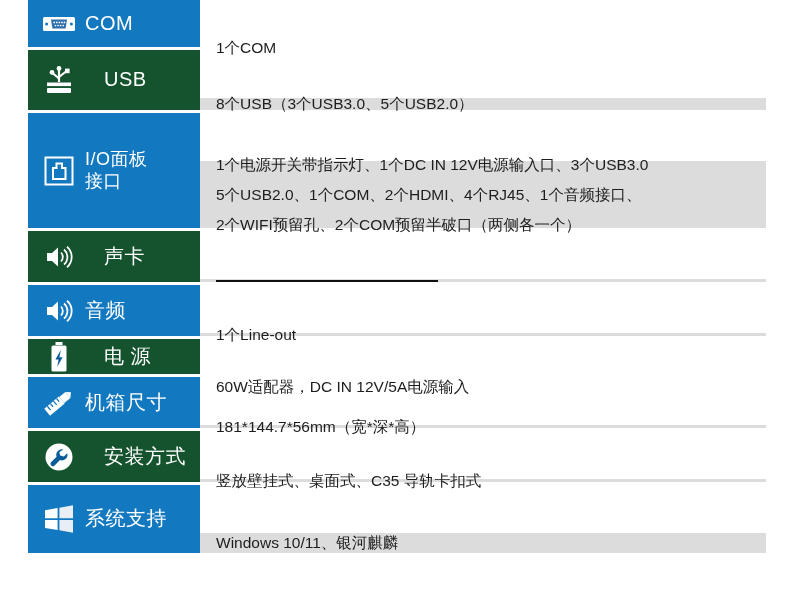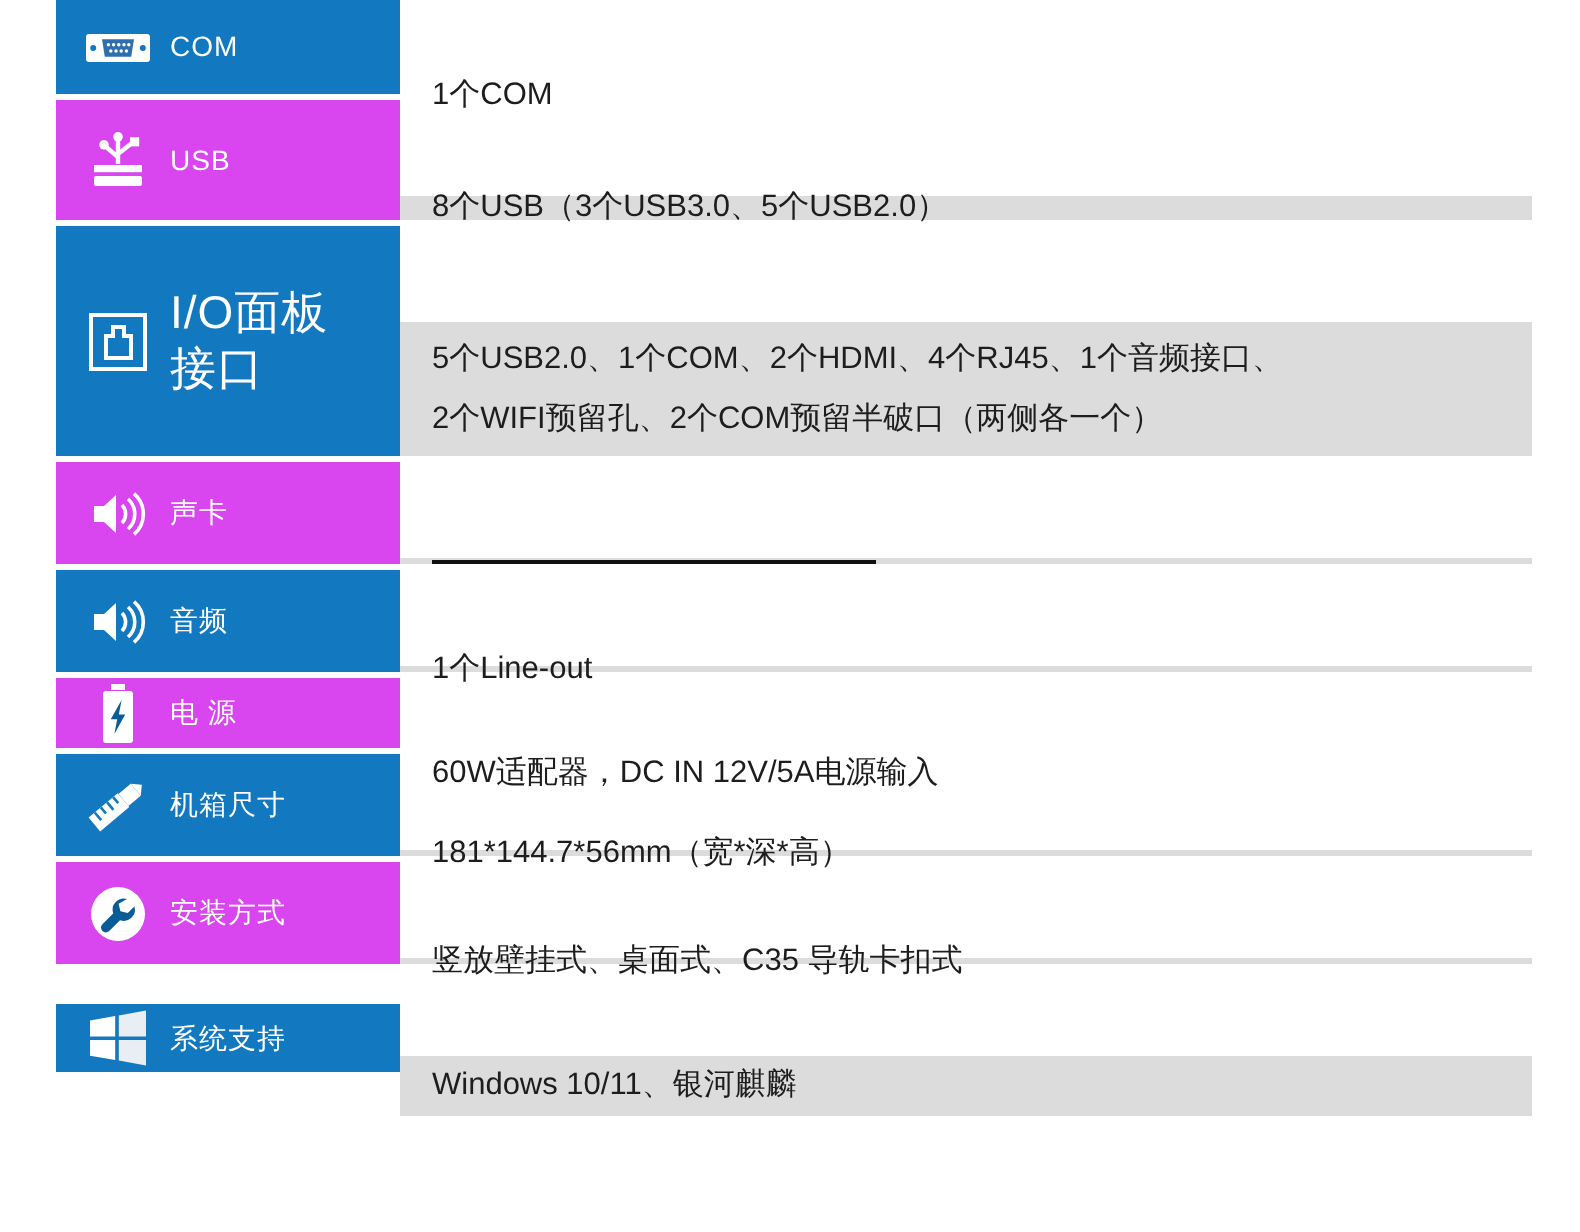--- a/index.html
+++ b/index.html
@@ -31,42 +31,42 @@
     width: 172px;
     flex: 0 0 172px;
     display: flex;
     align-items: center;
     justify-content: flex-start;
     box-sizing: border-box;
     padding-left: 14px;
     color: #ffffff;
   }
 
-  .label-cell.dark  { background: #d946ef; }
+  .label-cell.dark  { background: #14532d; gap: 19px; }
   .label-cell.light { background: #1278bf; }
 
   .icon-box {
     flex: 0 0 auto;
     width: 34px;
     height: 34px;
     display: flex;
     align-items: center;
     justify-content: center;
     margin-right: 9px;
   }
   .icon-box svg { display: block; }
 
   .label-text {
-    font-size: 14px;
+    font-size: 20px;
     line-height: 1.18;
     letter-spacing: 0.5px;
     white-space: pre-line;
     font-weight: 400;
   }
-  .label-text.small { font-size: 23px; }
+  .label-text.small { font-size: 18px; }
 
   .value-cell {
     flex: 1 1 auto;
     background: #dcdcdc;
     box-sizing: border-box;
     padding: 0 10px 0 16px;
     display: flex;
     flex-direction: column;
     justify-content: center;
     color: #1d1d1d;
@@ -84,21 +84,21 @@
 
   
   .h-com   { height: 47px; }
   .h-usb   { height: 60px; }
   .h-io    { height: 115px; }
   .h-sound { height: 51px; border-radius: 10px; }
   .h-audio { height: 51px; }
   .h-power { height: 35px; }
   .h-size  { height: 51px; }
   .h-mount { height: 51px; }
-  .h-os    { height: 68px; align-items: center; }
+  .h-os    { height: 68px; }
 </style>
 </head>
 <body>
 
 <div id="spec-table">
 
   <div class="spec-row h-com">
     <div class="label-cell light">
       <span class="icon-box">
         <svg width="34" height="20" viewBox="0 0 34 20">
@@ -152,20 +152,21 @@
       <span class="icon-box">
         <svg width="32" height="32" viewBox="0 0 32 32">
           <rect x="2.5" y="2.5" width="27" height="27" fill="none" stroke="#ffffff" stroke-width="2"></rect>
           <path d="M10 24 L10 13 L13.5 13 L13.5 8.5 L19 8.5 L19 13 L22.5 13 L22.5 24 Z" fill="none" stroke="#ffffff" stroke-width="2" stroke-linejoin="miter"></path>
         </svg>
       </span>
       <span class="label-text small">I/O面板
 接口</span>
     </div>
     <div class="value-cell">
+      <span class="vline">1个电源开关带指示灯、1个DC IN 12V电源输入口、3个USB3.0</span>
       <span class="vline">5个USB2.0、1个COM、2个HDMI、4个RJ45、1个音频接口、</span>
       <span class="vline">2个WIFI预留孔、2个COM预留半破口（两侧各一个）</span>
     </div>
   </div>
 
   <div class="spec-row h-sound">
     <div class="label-cell dark">
       <span class="icon-box">
         <svg width="30" height="26" viewBox="0 0 30 26">
           <path d="M3 9 L8 9 L14 3.5 L14 22.5 L8 17 L3 17 Z" fill="#ffffff"></path>

